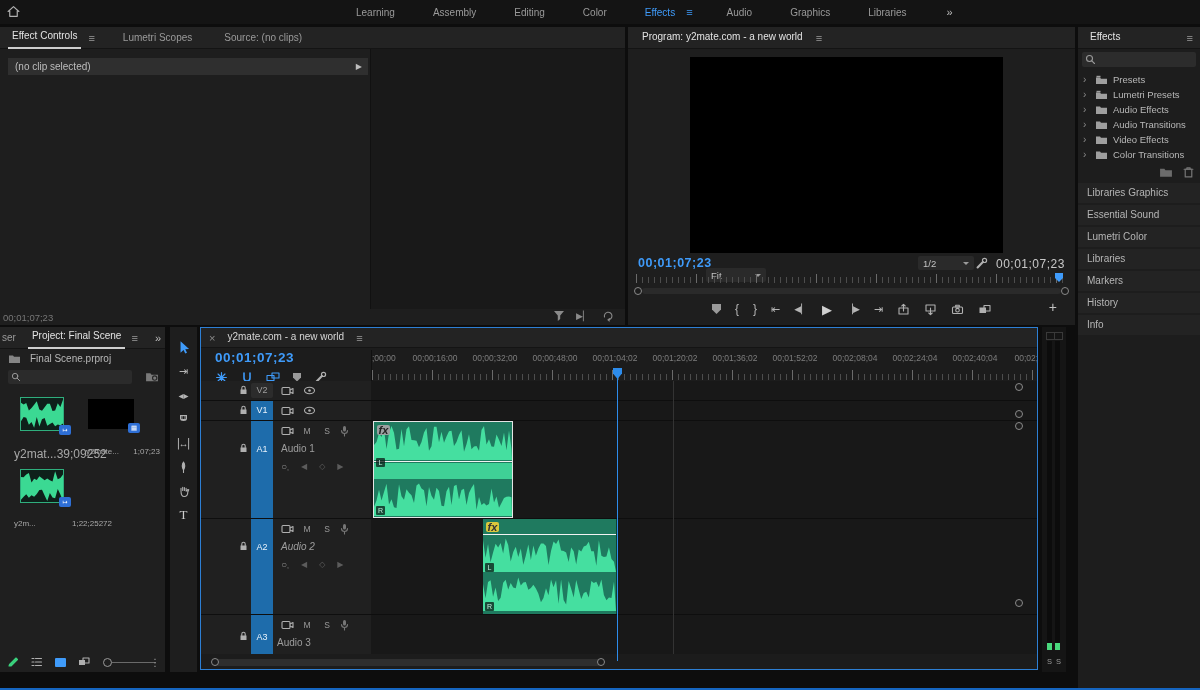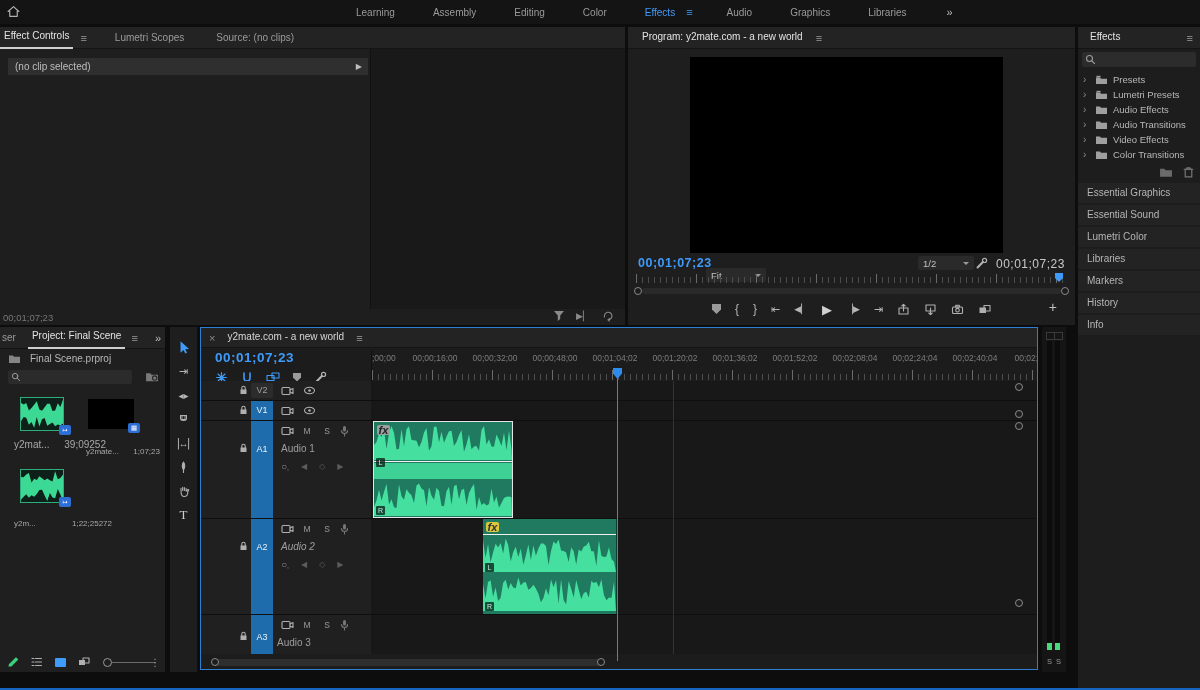--- a/index.html
+++ b/index.html
@@ -57,21 +57,21 @@
         <span class="menu-ic blue" style="color:#3f9bfa;">≡</span>
       </span>
       <span class="tab">Audio</span>
       <span class="tab">Graphics</span>
       <span class="tab">Libraries</span>
       <span style="color:#bdbdbd;font-size:11px;margin-left:6px;">»</span>
     </div>
   </div>
 
   <div class="panel" style="left:0;top:27px;width:625px;height:298px;">
-    <div class="tabbar" style="gap:24px;">
+    <div class="tabbar" style="gap:24px;padding-left:8px;">
       <span style="display:flex;align-items:center;gap:7px;">
         <span class="tab active">Effect Controls</span>
         <span class="menu-ic">≡</span>
       </span>
       <span class="tab">Lumetri Scopes</span>
       <span class="tab">Source: (no clips)</span>
     </div>
     <div class="abs" style="left:370px;top:22px;right:0;bottom:16px;background:#191919;border-left:1px solid #111;"></div>
     <div class="abs" style="left:8px;top:31px;width:360px;height:17px;background:#2f2f2f;color:#bdbdbd;line-height:17px;padding-left:7px;box-sizing:border-box;">
       <span>(no clip selected)</span>
@@ -209,21 +209,21 @@
     <div class="abs" style="left:0;top:137px;right:6px;height:16px;display:flex;justify-content:flex-end;gap:10px;align-items:center;">
       <svg class="ic" width="14" height="11" viewBox="0 0 13 10" style="opacity:.6;">
           <path d="M1 1.5 h4 l1 1.3 h6 v6.2 h-11 z" style="fill:#9f9f9f;stroke:none;"></path>
         </svg>
       <svg class="ic" width="11" height="12" viewBox="0 0 10 11" style="opacity:.6;">
           <rect x="2" y="3" width="6" height="7"></rect>
           <path d="M1 3 h8 M3.5 3 V1.8 h3 V3"></path>
         </svg>
     </div>
     <div class="abs" style="left:0;top:156px;right:0;">
-      <div class="sidebar-bar"><span>Essential Graphics</span></div>
+      <div class="sidebar-bar"><span>Libraries Graphics</span></div>
       <div class="sidebar-bar"><span>Essential Sound</span></div>
       <div class="sidebar-bar"><span>Lumetri Color</span></div>
       <div class="sidebar-bar"><span>Libraries</span></div>
       <div class="sidebar-bar"><span>Markers</span></div>
       <div class="sidebar-bar"><span>History</span></div>
       <div class="sidebar-bar"><span>Info</span></div>
     </div>
   </div>
 
   <div class="panel" style="left:0;top:327px;width:165px;height:345px;background:#1f1f1f;">
@@ -254,21 +254,21 @@
 
     <div class="abs" style="left:20px;top:70px;width:42px;height:32px;background:#0e201a;border:1px solid #2fae7d;">
       <svg class="wave sym" preserveAspectRatio="none" viewBox="0 0 40 28">
           <polygon points="0,4.2 2.5,5.7 5,4.3 7.5,11.0 10,8.8 12.5,5.8 15,2.9 17.5,10.1 20,11.1 22.5,8.2 25,5.1 27.5,5.0 30,11.4 32.5,11.0 35,4.7 37.5,7.9 40,1.5 40,22.4 37.5,23.8 35,23.2 32.5,24.8 30,21.5 27.5,22.7 25,24.2 22.5,17.6 20,18.5 17.5,25.0 15,16.7 12.5,26.1 10,21.0 7.5,23.4 5,17.3 2.5,16.6 0,20.3" fill="#3bd993"></polygon>
         </svg>
       <span class="abs" style="right:-8px;bottom:-5px;width:12px;height:10px;background:#2e6fd6;border-radius:2px;color:#fff;font-size:6px;line-height:10px;text-align:center;">↦</span>
     </div>
     <div class="abs" style="left:88px;top:72px;width:46px;height:30px;background:#000;">
       <span class="abs" style="right:-6px;bottom:-4px;width:12px;height:10px;background:#2e6fd6;border-radius:2px;color:#fff;font-size:6.5px;line-height:10px;text-align:center;">▦</span>
     </div>
-    <div class="abs" style="left:14px;top:112px;width:92px;display:flex;justify-content:space-between;font-size:10px;color:#a8a8a8;">
+    <div class="abs" style="left:14px;top:120px;width:92px;display:flex;justify-content:space-between;font-size:12px;color:#a8a8a8;">
       <span>y2mat...</span>
       <span>39;09252</span>
     </div>
     <div class="abs" style="left:86px;top:120px;width:74px;display:flex;justify-content:space-between;font-size:8px;color:#a8a8a8;">
       <span>y2mate...</span>
       <span>1;07;23</span>
     </div>
     <div class="abs" style="left:20px;top:142px;width:42px;height:32px;background:#0e201a;border:1px solid #2fae7d;">
       <svg class="wave sym" preserveAspectRatio="none" viewBox="0 0 40 28">
           <polygon points="0,6.2 2.5,6.3 5,4.0 7.5,2.6 10,10.9 12.5,7.7 15,8.7 17.5,5.5 20,7.3 22.5,9.0 25,7.4 27.5,8.9 30,10.0 32.5,1.1 35,8.2 37.5,7.1 40,3.9 40,27.4 37.5,21.4 35,16.7 32.5,24.8 30,24.0 27.5,20.1 25,27.2 22.5,22.3 20,17.2 17.5,17.5 15,20.9 12.5,23.4 10,22.0 7.5,24.3 5,21.3 2.5,23.5 0,26.1" fill="#3bd993"></polygon>

